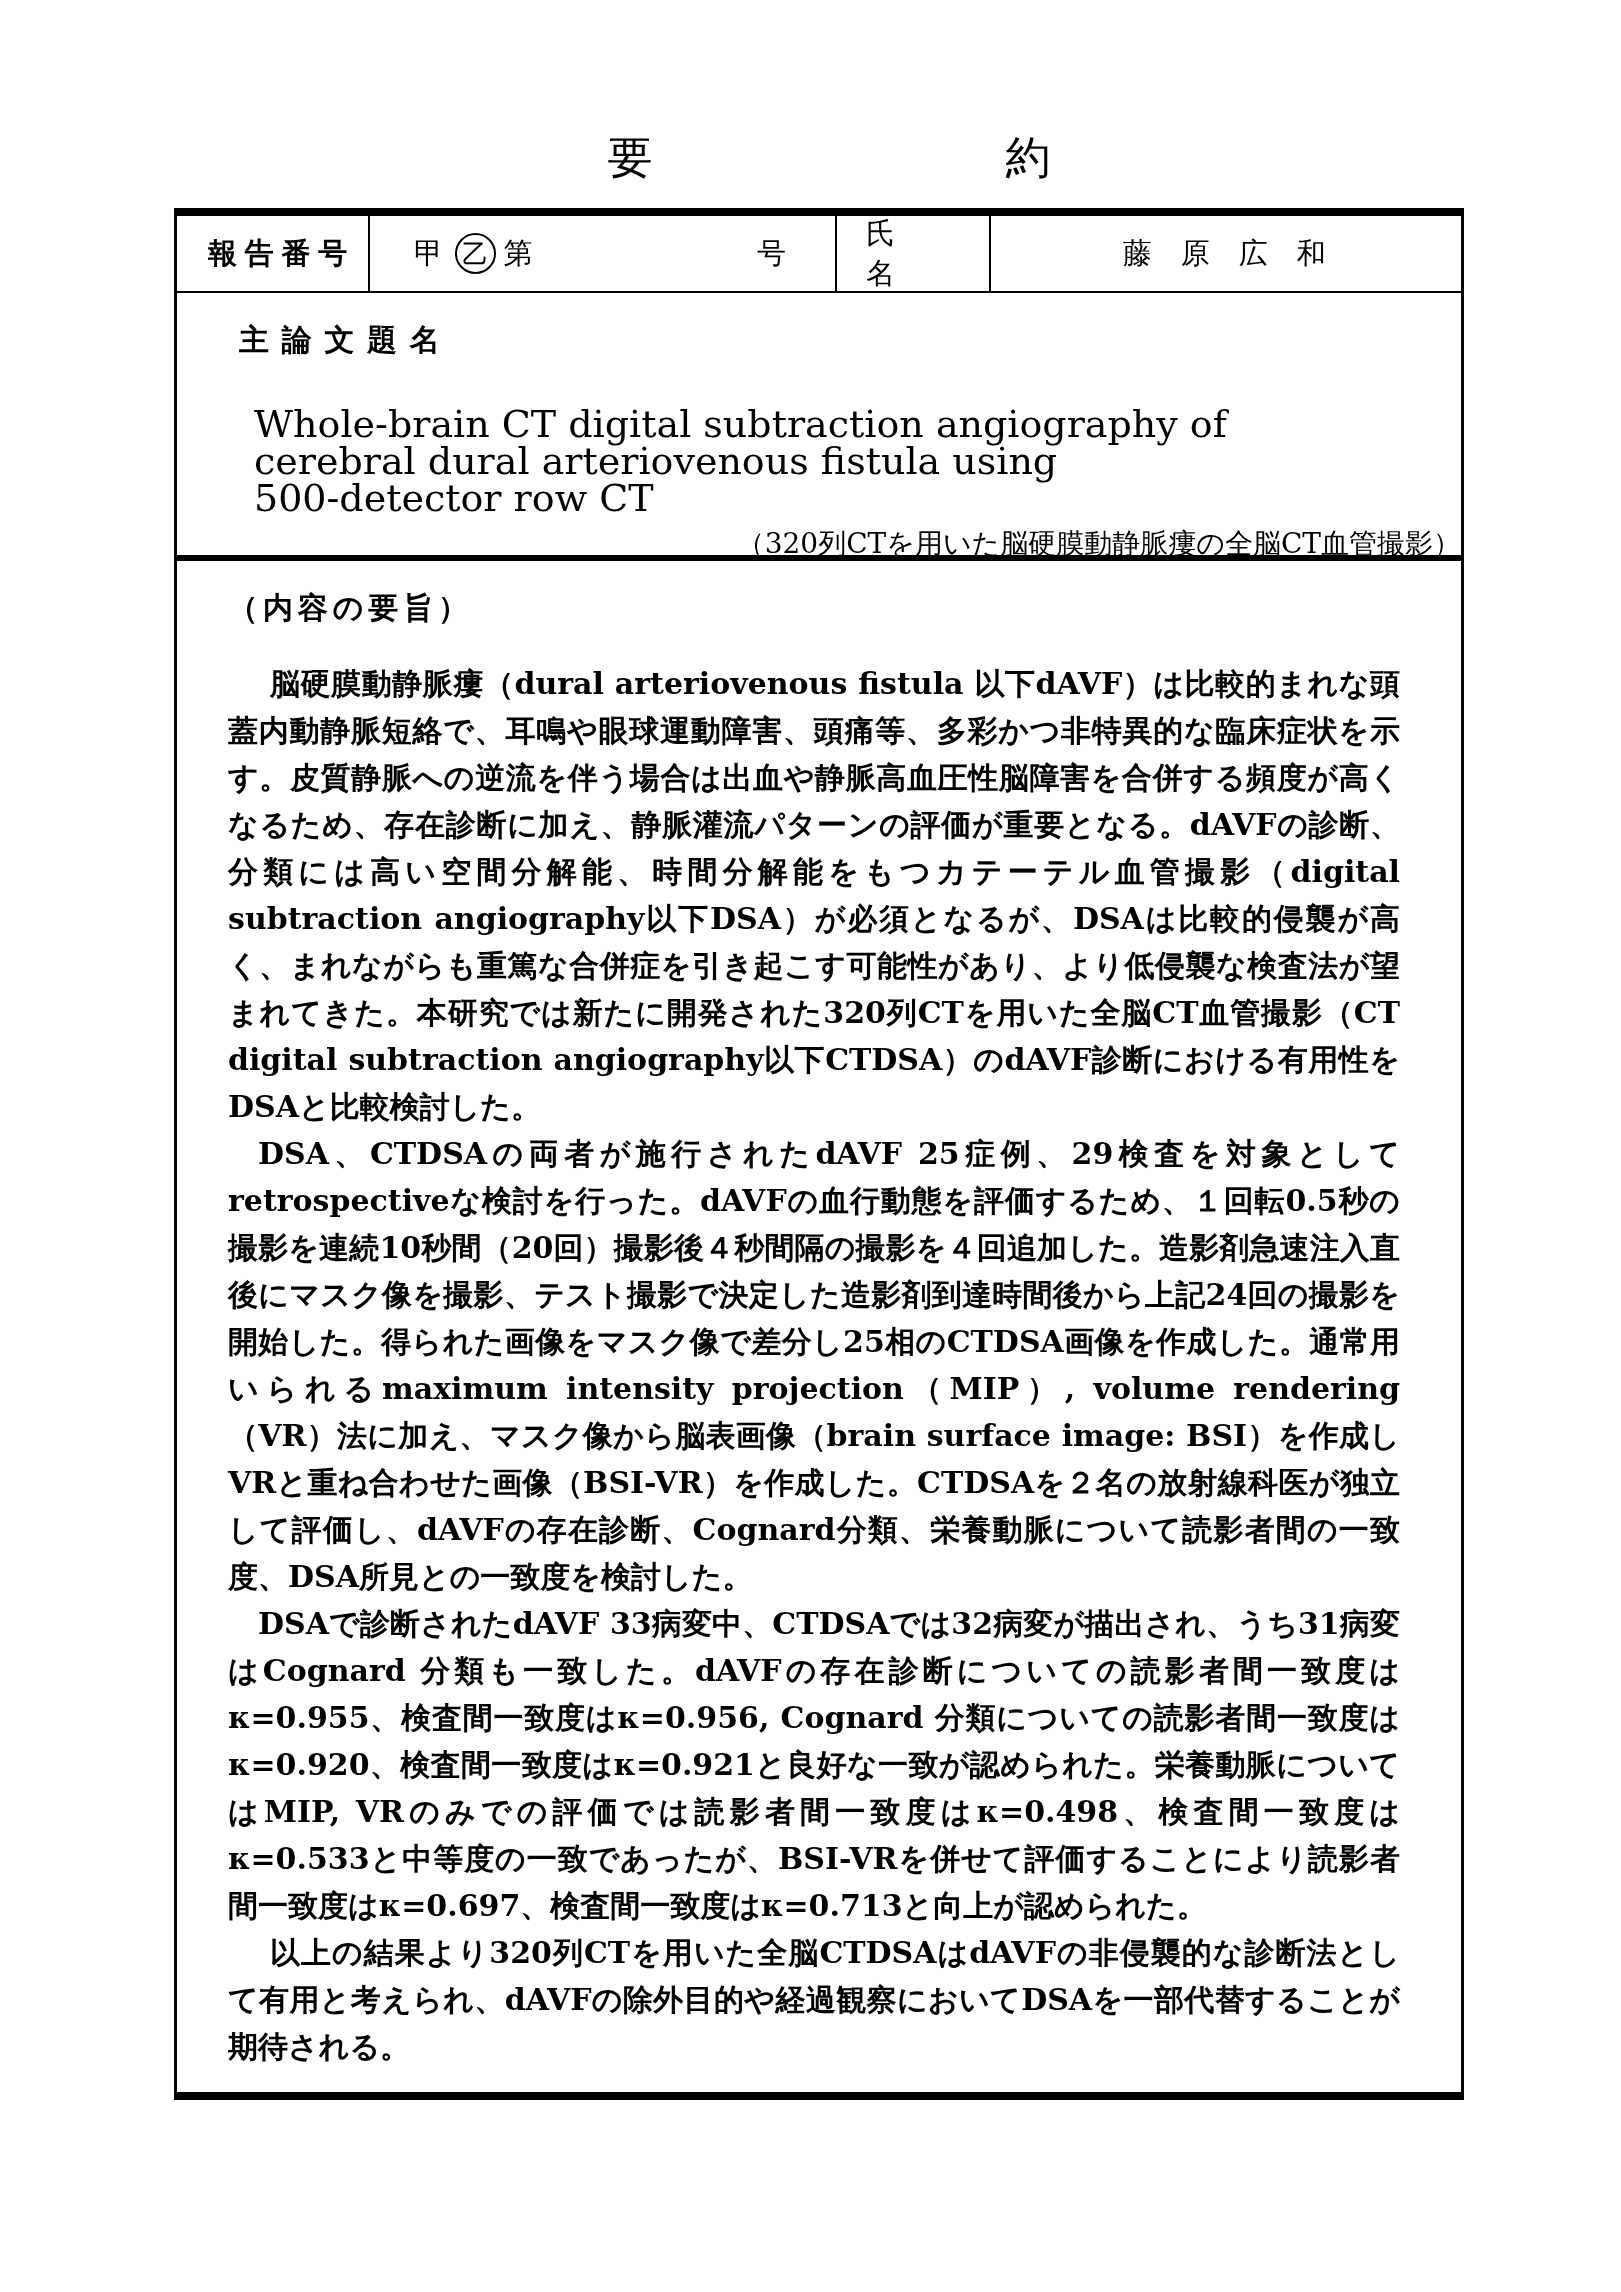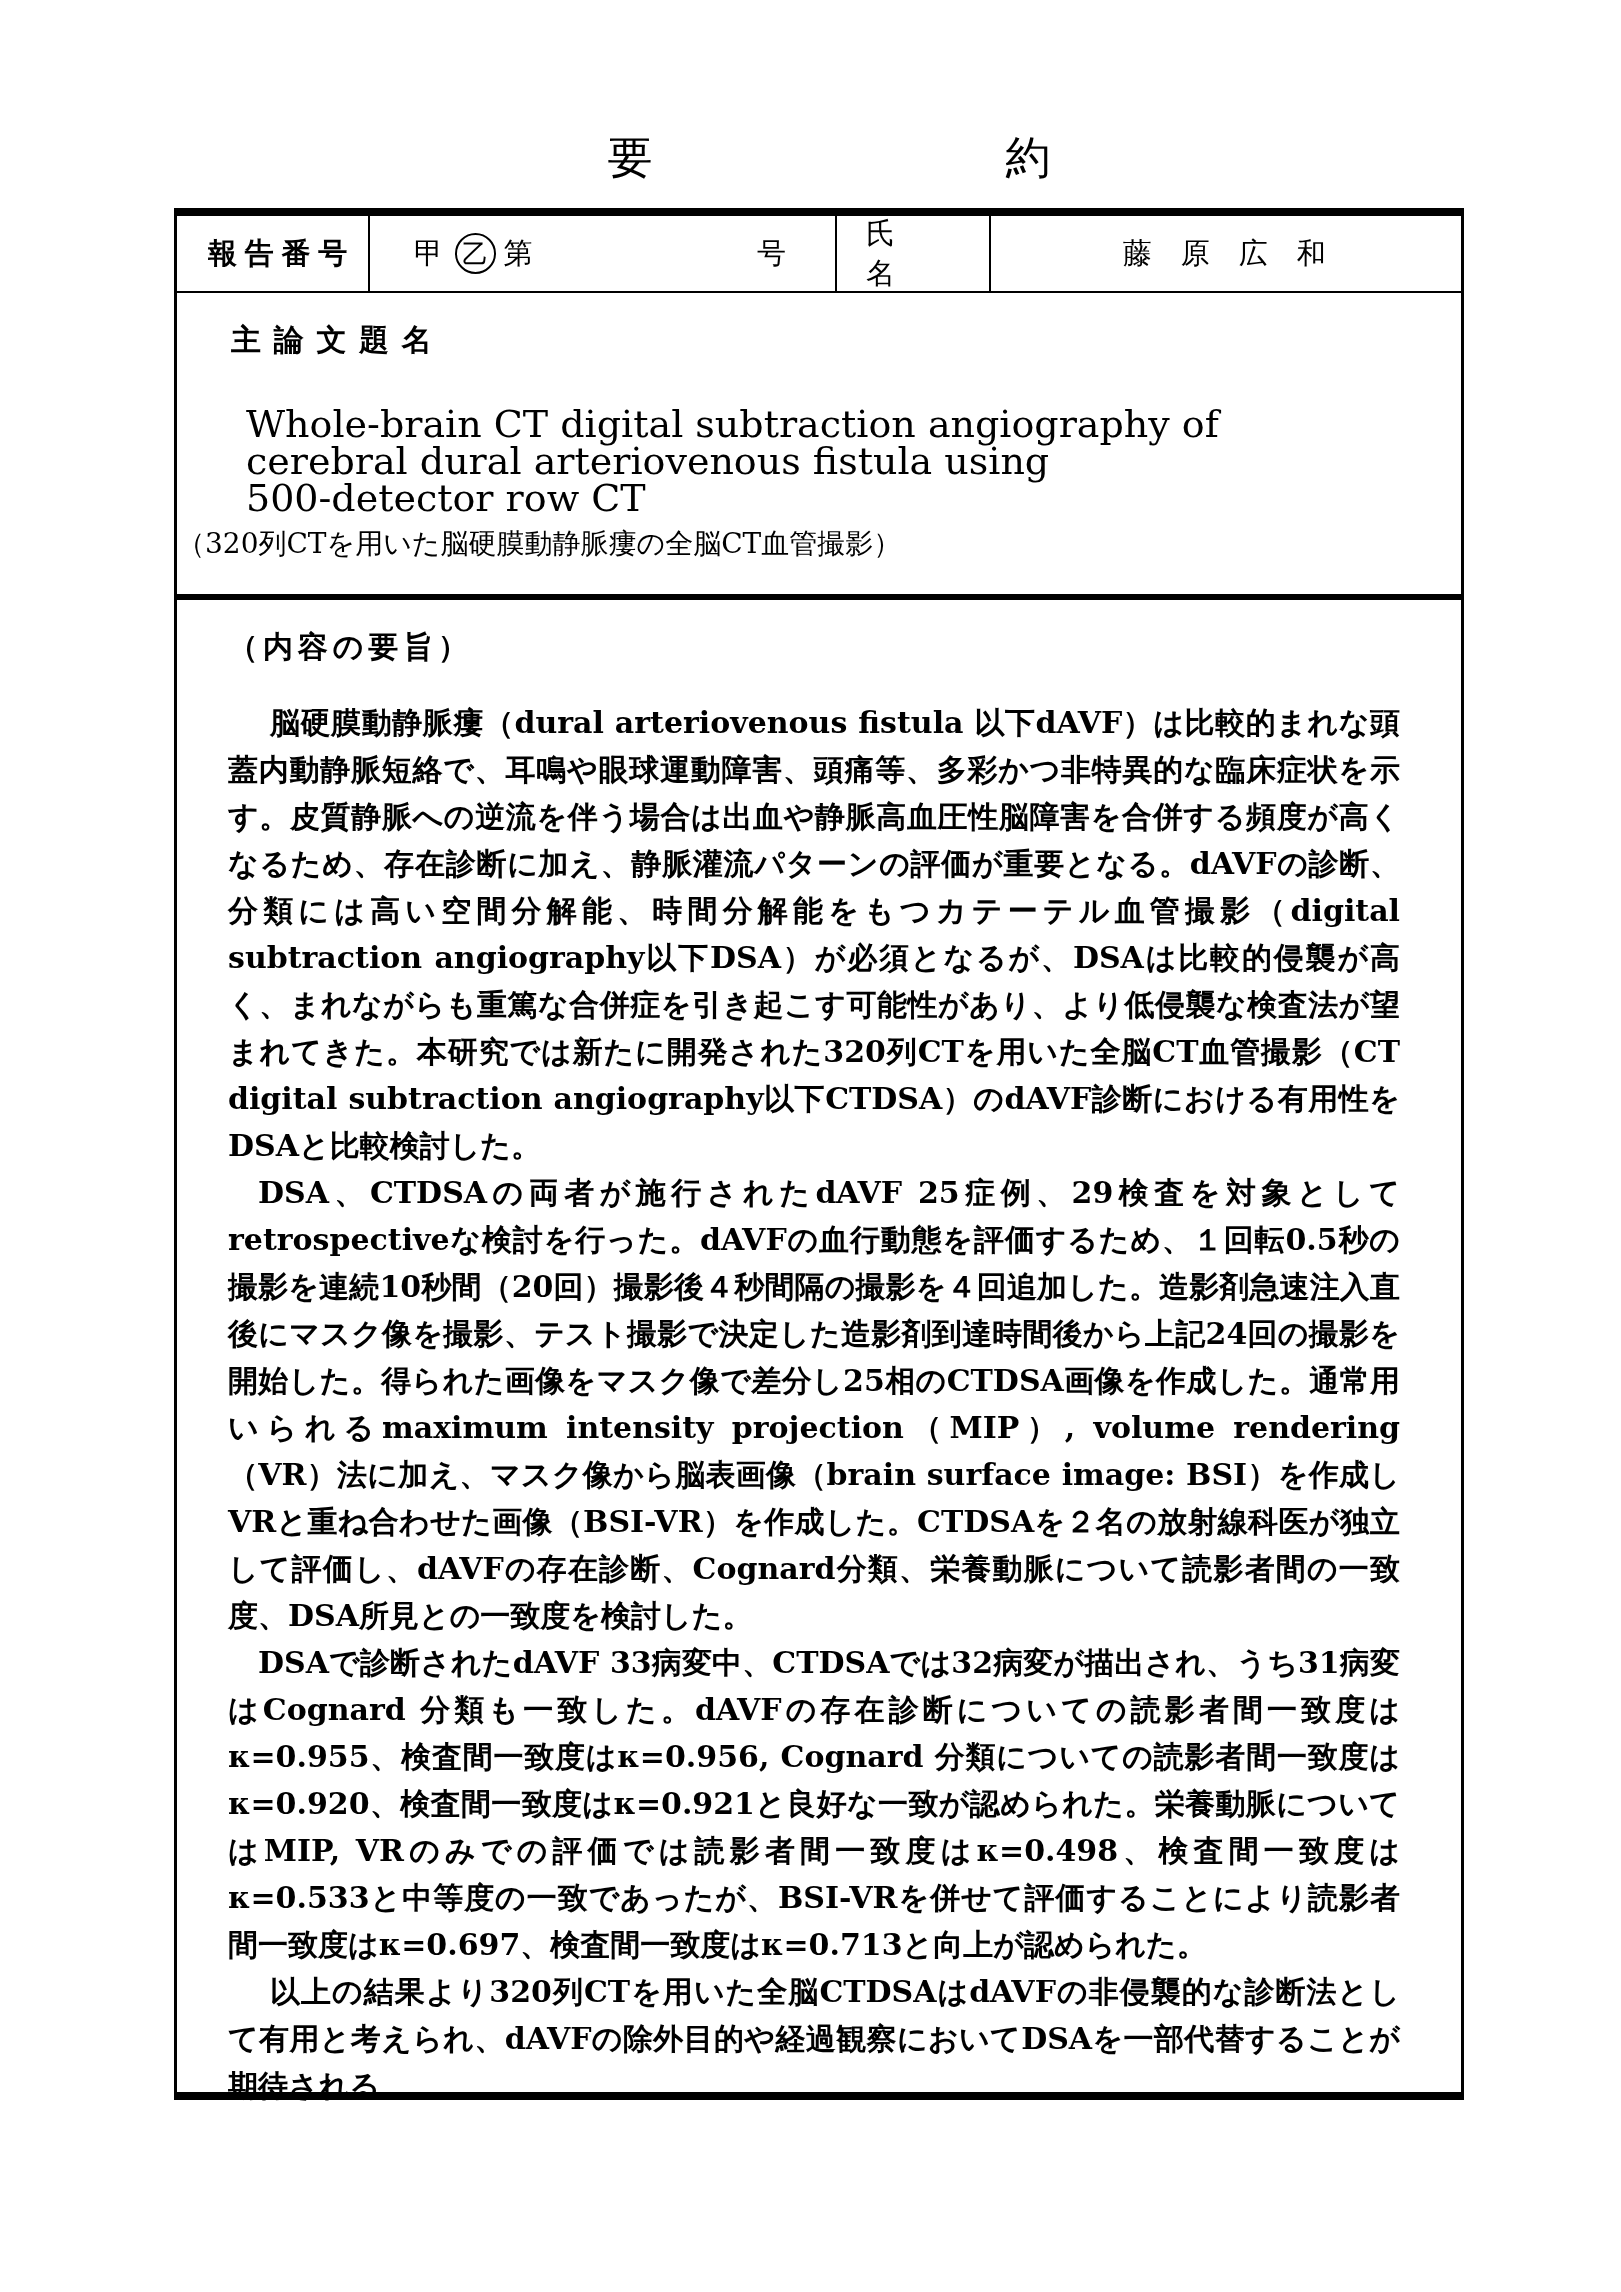--- a/index.html
+++ b/index.html
@@ -81,39 +81,40 @@
   }
   .cell-name-value{
     flex:1;
     justify-content:center;
     letter-spacing:29px;
     padding-left:25.5px;
   }
   
   .title-section{
     flex:none;
-    height:307px;
+    height:268px;
     border-bottom:6.9px solid #000;
     box-sizing:border-box;
+    padding-left:8px;
   }
   .title-section-label{
     margin:27.4px 0 0 54px;
     font-size:30px;
     letter-spacing:12.7px;
     font-weight:600;
   }
   .title-en{
     margin:45px 83px 0 69px;
     font-size:38px;
     line-height:37px;
   }
   .title-en span{display:block;}
   .title-ja{
     margin-top:7.8px;
-    text-align:left;
+    text-align:right;
     font-size:28px;
   }
   
   .content-section{
     flex:1;
     padding:27.4px 61px 0 51px;
     box-sizing:border-box;
   }
   .content-label{
     font-size:30px;

